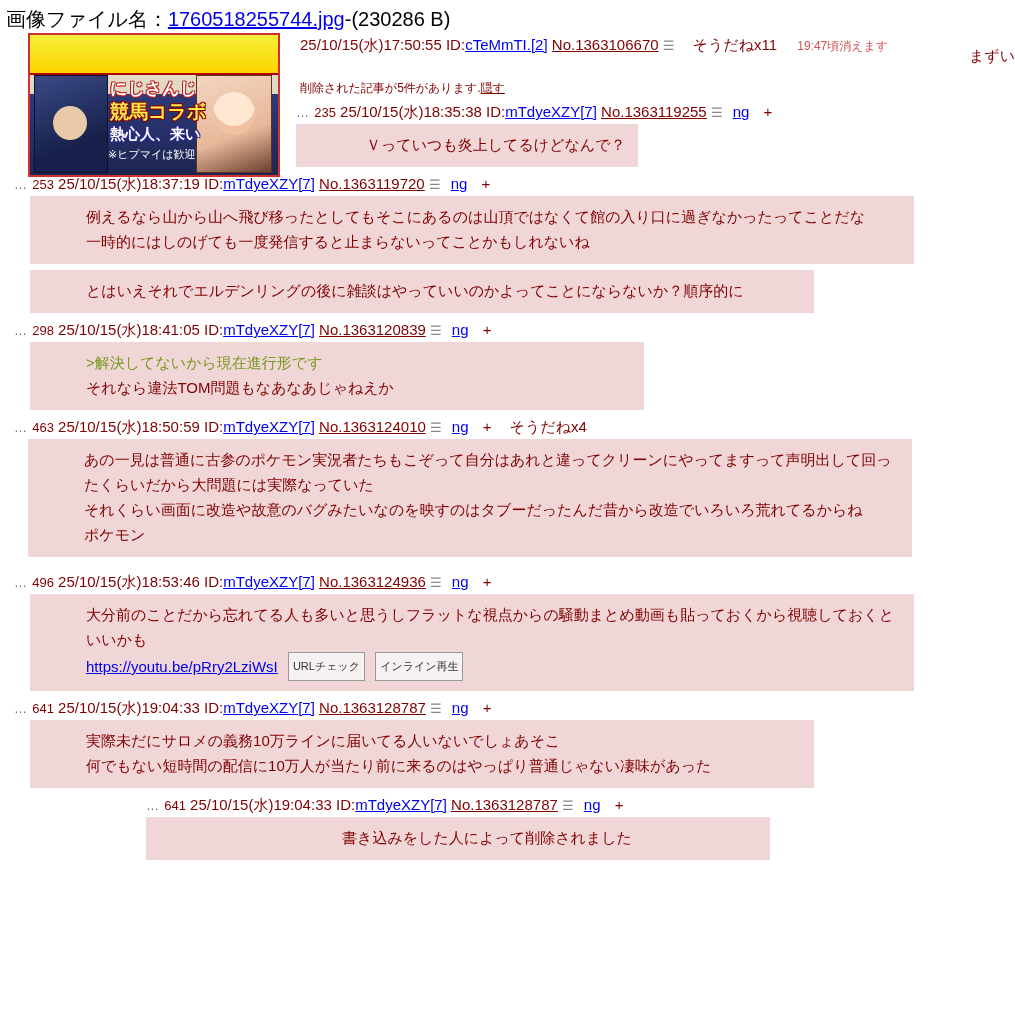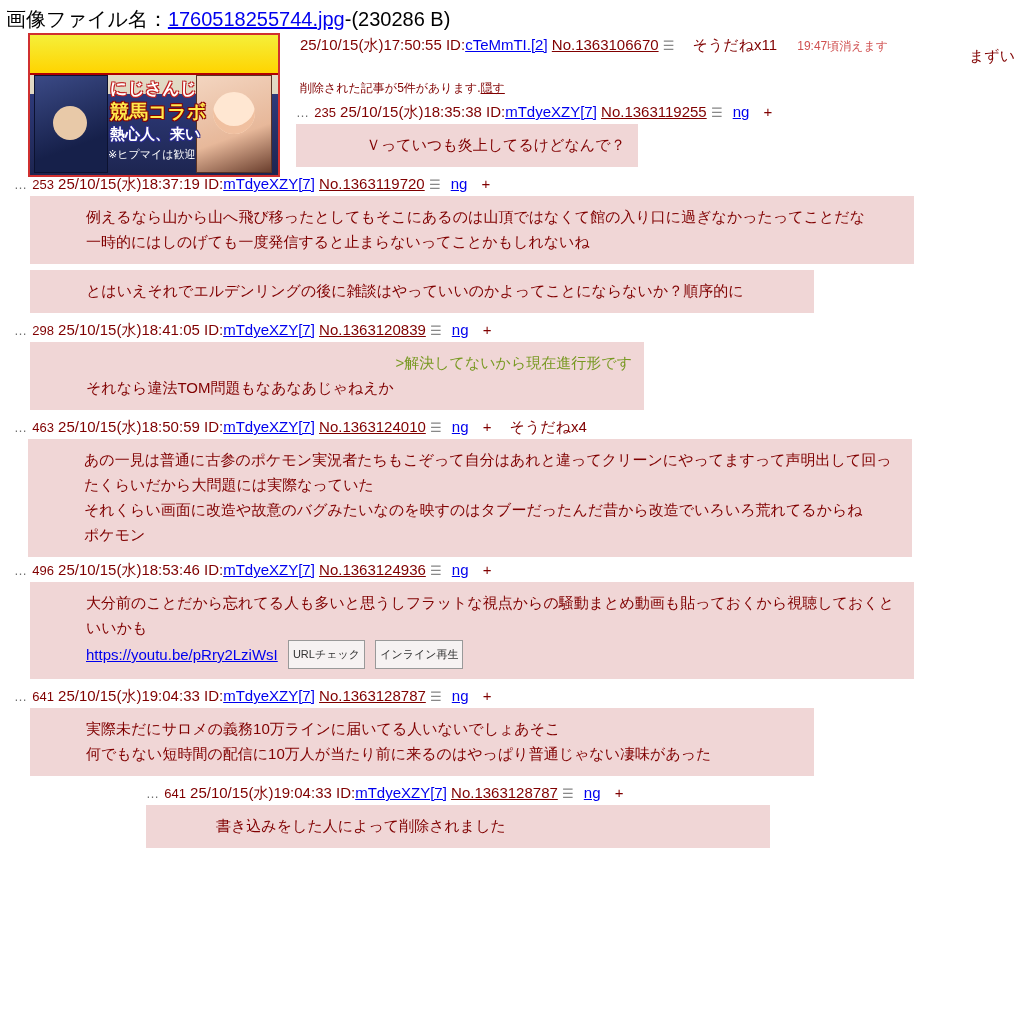--- a/index.html
+++ b/index.html
@@ -289,21 +289,21 @@
     <span class="dots">…</span>
     <span class="num">298</span>
     <span class="date">25/10/15(水)18:41:05</span>
     <span class="idlabel">ID:</span><span class="idval">mTdyeXZY[7]</span>
     <span class="resno">No.1363120839</span>
     <span class="menu-icon">☰</span>
     <span class="ng">ng</span>
     <span class="plus">+</span>
   </div>
   <div class="body-block" style="margin-left:30px;width:590px;">
-    <div class="body-text quote" style="padding-left:44px;text-align:right;">&gt;解決してないから現在進行形です</div>
+    <div class="body-text quote" style="padding-left:44px;">&gt;解決してないから現在進行形です</div>
     <div class="body-text" style="padding-left:44px;">それなら違法TOM問題もなあなあじゃねえか</div>
   </div>
 </div>
 
 <div class="post" style="margin-top:6px;">
   <div class="hdr hdr-inline post-wrap">
     <span class="dots">…</span>
     <span class="num">463</span>
     <span class="date">25/10/15(水)18:50:59</span>
     <span class="idlabel">ID:</span><span class="idval">mTdyeXZY[7]</span>
@@ -313,21 +313,21 @@
     <span class="plus">+</span>
     <span class="sodane">そうだねx4</span>
   </div>
   <div class="body-block" style="margin-left:28px;width:860px;">
     <div class="body-text" style="padding-left:44px;">あの一見は普通に古参のポケモン実況者たちもこぞって自分はあれと違ってクリーンにやってますって声明出して回ったくらいだから大問題には実際なっていた
 それくらい画面に改造や故意のバグみたいなのを映すのはタブーだったんだ昔から改造でいろいろ荒れてるからね
 ポケモン</div>
   </div>
 </div>
 
-<div class="post" style="margin-top:2px;">
+<div class="post" style="margin-top:14px;">
   <div class="hdr hdr-inline post-wrap">
     <span class="dots">…</span>
     <span class="num">496</span>
     <span class="date">25/10/15(水)18:53:46</span>
     <span class="idlabel">ID:</span><span class="idval">mTdyeXZY[7]</span>
     <span class="resno">No.1363124936</span>
     <span class="menu-icon">☰</span>
     <span class="ng">ng</span>
     <span class="plus">+</span>
   </div>
@@ -363,15 +363,15 @@
     <span class="dots">…</span>
     <span class="num">641</span>
     <span class="date">25/10/15(水)19:04:33</span>
     <span class="idlabel">ID:</span><span class="idval">mTdyeXZY[7]</span>
     <span class="resno">No.1363128787</span>
     <span class="menu-icon">☰</span>
     <span class="ng">ng</span>
     <span class="plus">+</span>
   </div>
   <div class="body-block" style="margin-left:146px;width:600px;">
-    <div class="body-text" style="padding-left:58px;">書き込みをした人によって削除されました</div>
+    <div class="body-text" style="padding-left:58px;text-align:center;">書き込みをした人によって削除されました</div>
   </div>
 </div>
 
 </body></html>

